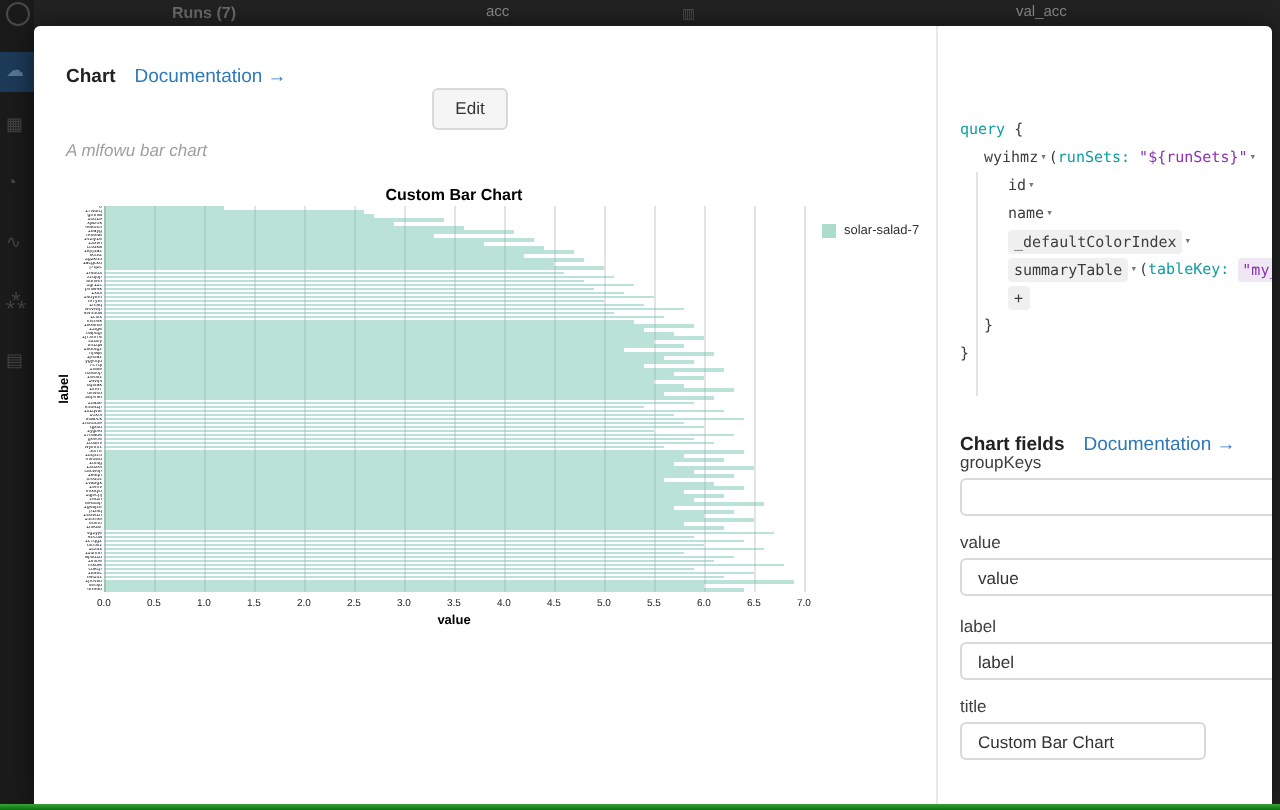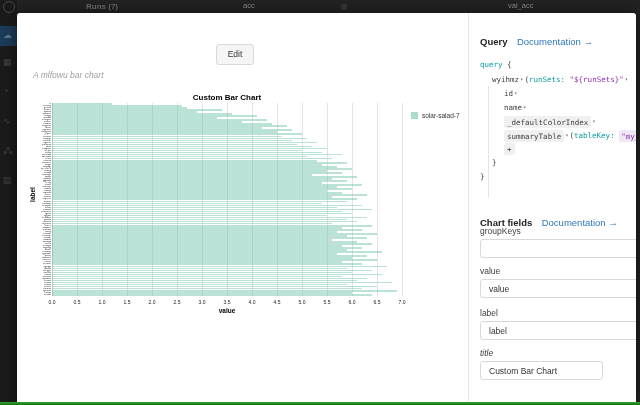--- a/index.html
+++ b/index.html
@@ -84,20 +84,24 @@
     <span class="sb-icon" style="top:175px;">▤</span>
   </div>
   <div class="logo-circle"></div>
   <span class="tb-text tb-runs" style="left:86px;top:2px;font-weight:bold;">Runs (7)</span>
   <span class="tb-icon" style="left:341px;top:3px;">▥</span>
   <span class="tb-text" style="left:243px;top:1px;">acc</span>
   <span class="tb-text" style="left:508px;top:1px;">val_acc</span>
 
   <div class="modal">
 
+    <div class="chart-hdr-row">
+      <span class="hdr">Chart</span>
+      <span class="doclink">Documentation →</span>
+    </div>
     <div class="editbtn">Edit</div>
     <div class="desc">A mlfowu bar chart</div>
 
     <div class="chart-title">Custom Bar Chart</div>
     <div class="ylabel">label</div>
     <div class="ylabels">
         <span style="line-height: 2.03158px;">0</span>
         <span style="line-height: 2.03158px;">17wdrq</span>
         <span style="line-height: 2.03158px;">grnhia</span>
         <span style="line-height: 2.03158px;">1oo19</span>
@@ -516,24 +520,20 @@
       </div>
     <div class="xlabel">value</div>
     <div class="legend">
       <div class="legend-swatch"></div>
       <span class="legend-label">solar-salad-7</span>
     </div>
 
     <div class="divider"></div>
 
     <div class="rpane">
-      <div class="rp-hdr" style="top:18px;">
-        <span class="hdr">Query</span>
-        <span class="doclink">Documentation →</span>
-      </div>
       <div class="code">
         <div class="guide"></div>
       <div class="code-line" style="padding-left: 0px;"><span class="tok-kw">query</span><span class="tok-plain"> {</span></div>
           <div class="code-line" style="padding-left: 12px;"><span class="tok-plain">wyihmz</span><span class="tok-arrow">▾</span><span class="tok-plain">(</span><span class="tok-kw">runSets:</span><span class="tok-str"> "${runSets}"</span><span class="tok-arrow">▾</span></div>
           <div class="code-line" style="padding-left: 24px;"><span class="tok-plain">id</span><span class="tok-arrow">▾</span></div>
           <div class="code-line" style="padding-left: 24px;"><span class="tok-plain">name</span><span class="tok-arrow">▾</span></div>
           <div class="code-line" style="padding-left: 24px;"><span class="tok-chip">_defaultColorIndex</span><span class="tok-arrow">▾</span></div>
           <div class="code-line" style="padding-left: 24px;"><span class="tok-chip">summaryTable</span><span class="tok-arrow">▾</span><span class="tok-plain">(</span><span class="tok-kw">tableKey:</span><span class="tok-plain"> </span><span class="tok-strbg">"my_ba</span></div>
           <div class="code-line" style="padding-left: 24px;"><span class="tok-chip">+</span></div>
           <div class="code-line" style="padding-left: 12px;"><span class="tok-plain">}</span></div>
@@ -547,19 +547,19 @@
 
       <div class="flabel" style="top:213px;">groupKeys</div>
       <input class="finput" style="top: 226px; width: 160px;" value="">
 
       <div class="flabel" style="top:253px;">value</div>
       <input class="finput" style="top: 266px; width: 160px;" value="value">
 
       <div class="flabel" style="top:295px;">label</div>
       <input class="finput" style="top: 308px; width: 160px;" value="label">
 
-      <div class="flabel" style="top:335px;font-style:italic;">title</div>
+      <div class="flabel" style="top:335px;">title</div>
       <input class="finput" style="top: 348px; width: 123px;" value="Custom Bar Chart">
     </div>
   </div>
 
   <div class="bottom-line"></div>
 </div>
 
 </body></html>

